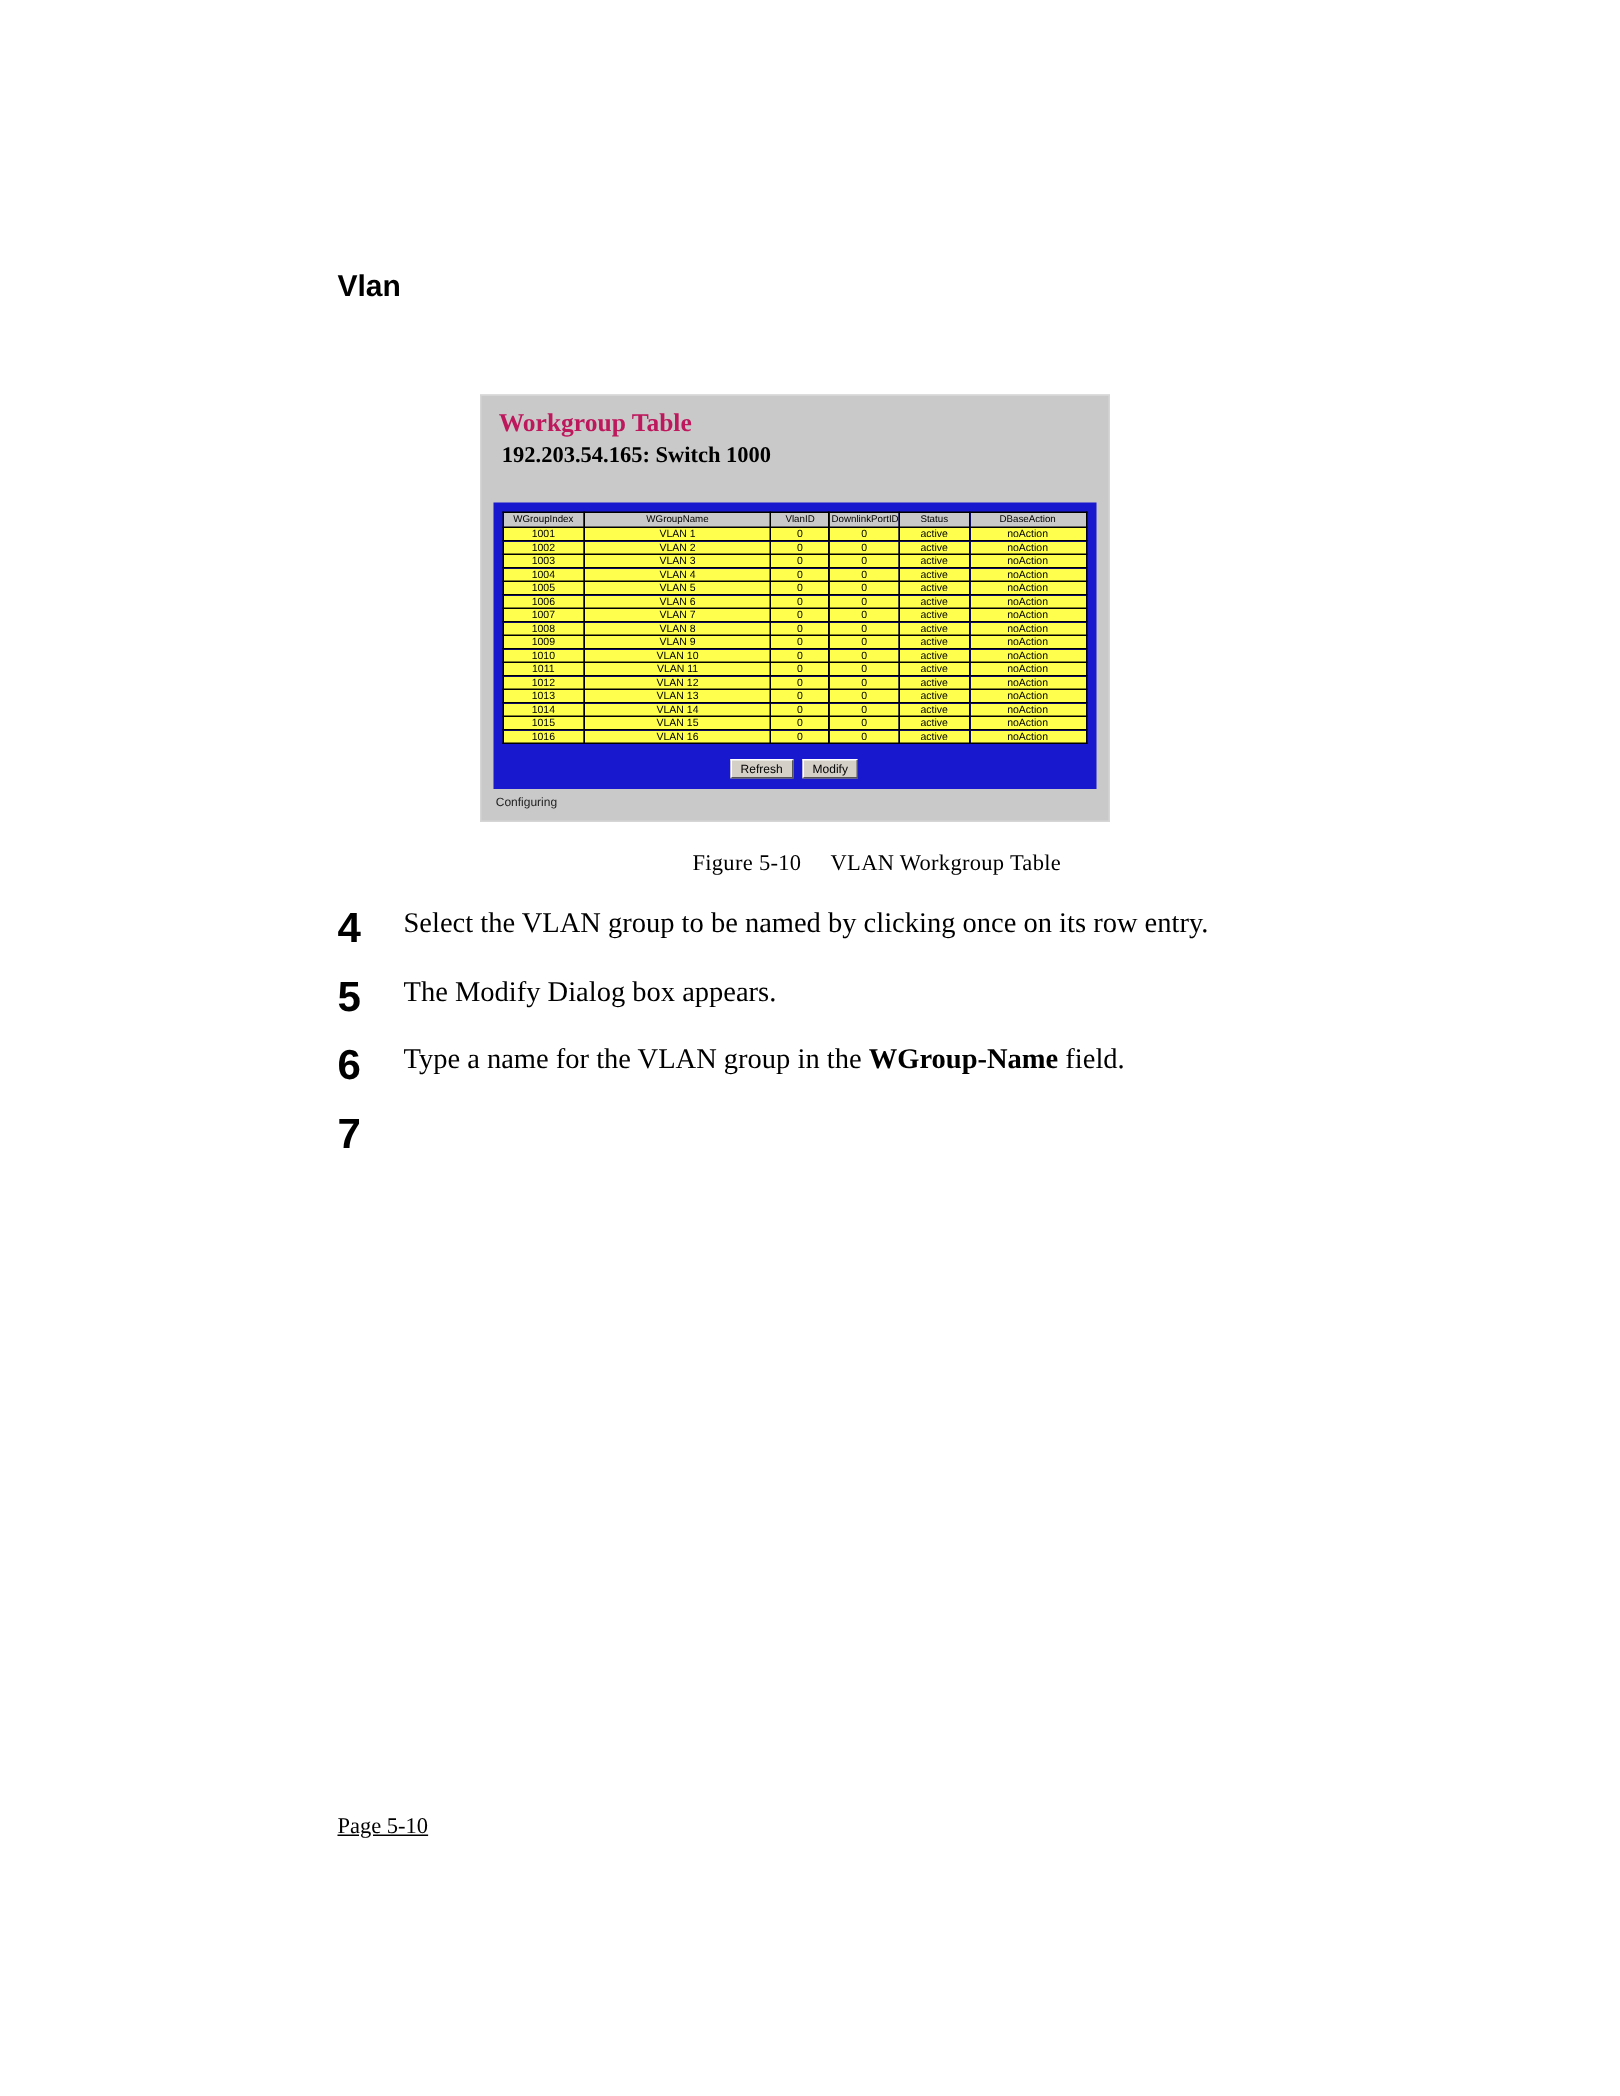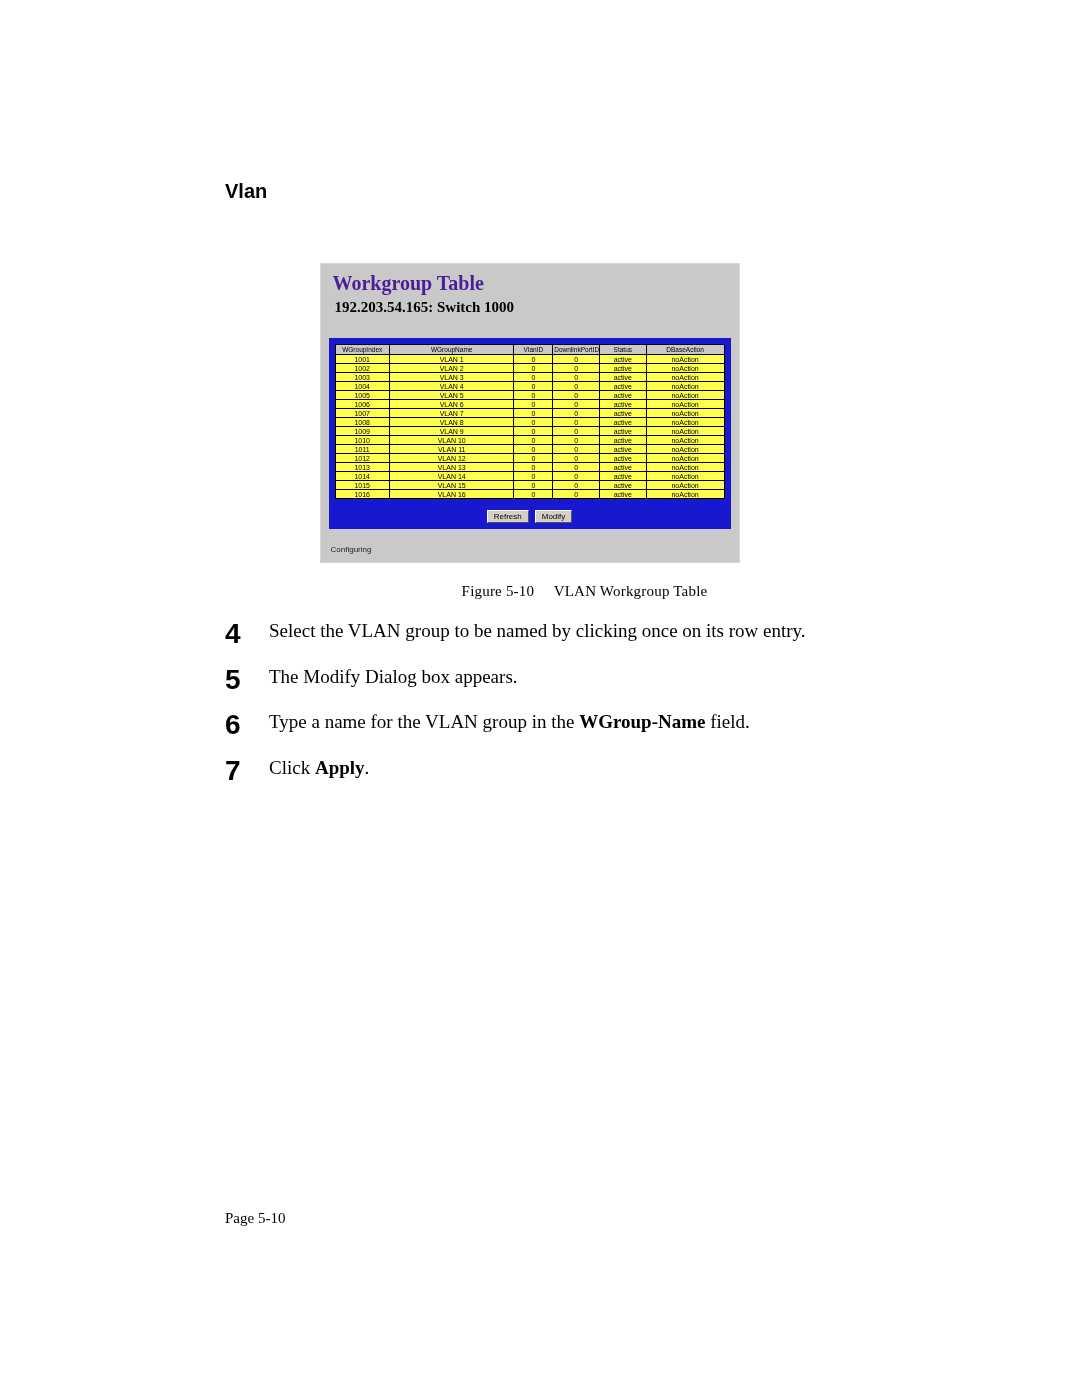--- a/index.html
+++ b/index.html
@@ -29,22 +29,22 @@
     width: 420px;
     margin: 0 auto 20px auto;
     background: #c9c9c9;
     border: 1px solid #d6d6d6;
     box-sizing: border-box;
     padding: 6px 8px 8px 8px;
     font-family: "Times New Roman", Times, serif;
   }
   .ss-title {
     font-weight: bold;
-    font-size: 20px;
-    color: #4c1d95;
+    font-size: 17px;
+    color: #be185d;
     margin: 2px 0 4px 4px;
   }
   .ss-sub {
     font-size: 15px;
     font-weight: bold;
     color: #000;
     margin: 0 0 8px 6px;
   }
   .ss-panel {
     background: #1818cf;
@@ -96,21 +96,21 @@
     background: #d4d0c8;
     border: 1px solid #fff;
     border-right-color: #555;
     border-bottom-color: #555;
     padding: 1px 6px;
     margin: 0 1px;
   }
   .ss-status {
     font-family: Arial, Helvetica, sans-serif;
     font-size: 8px;
-    margin-top: 16px;
+    margin-top: 4px;
     padding-left: 2px;
     color: #222;
   }
 
   .caption {
     font-size: 15px;
     text-align: center;
     margin: 12px 0 18px 110px;
     letter-spacing: .2px;
   }
@@ -139,20 +139,21 @@
   .step-body p {
     margin: 0 0 6px 0;
   }
   .b { font-weight: bold; }
 
   .page-number {
     position: absolute;
     left: 225px;
     bottom: 170px;
     font-size: 15px;
+    text-decoration: underline;
   }
 </style>
 </head>
 <body>
 
 <div class="page">
 
   <div class="section-heading">Vlan</div>
 
   <div class="screenshot">
@@ -341,19 +342,18 @@
       </div>
       <div class="step">
         <div class="step-num">6</div>
         <div class="step-body">
           <p><span>Type a name for the VLAN group in the </span><span class="b">WGroup-Name</span><span> field.</span></p>
         </div>
       </div>
       <div class="step">
         <div class="step-num">7</div>
         <div class="step-body">
-          <p><span>Click </span><span class="b">Apply</span><span>.</span></p>
         </div>
       </div>
     </div>
 
   <div class="page-number">Page 5-10</div>
 </div>
 
 </body></html>

